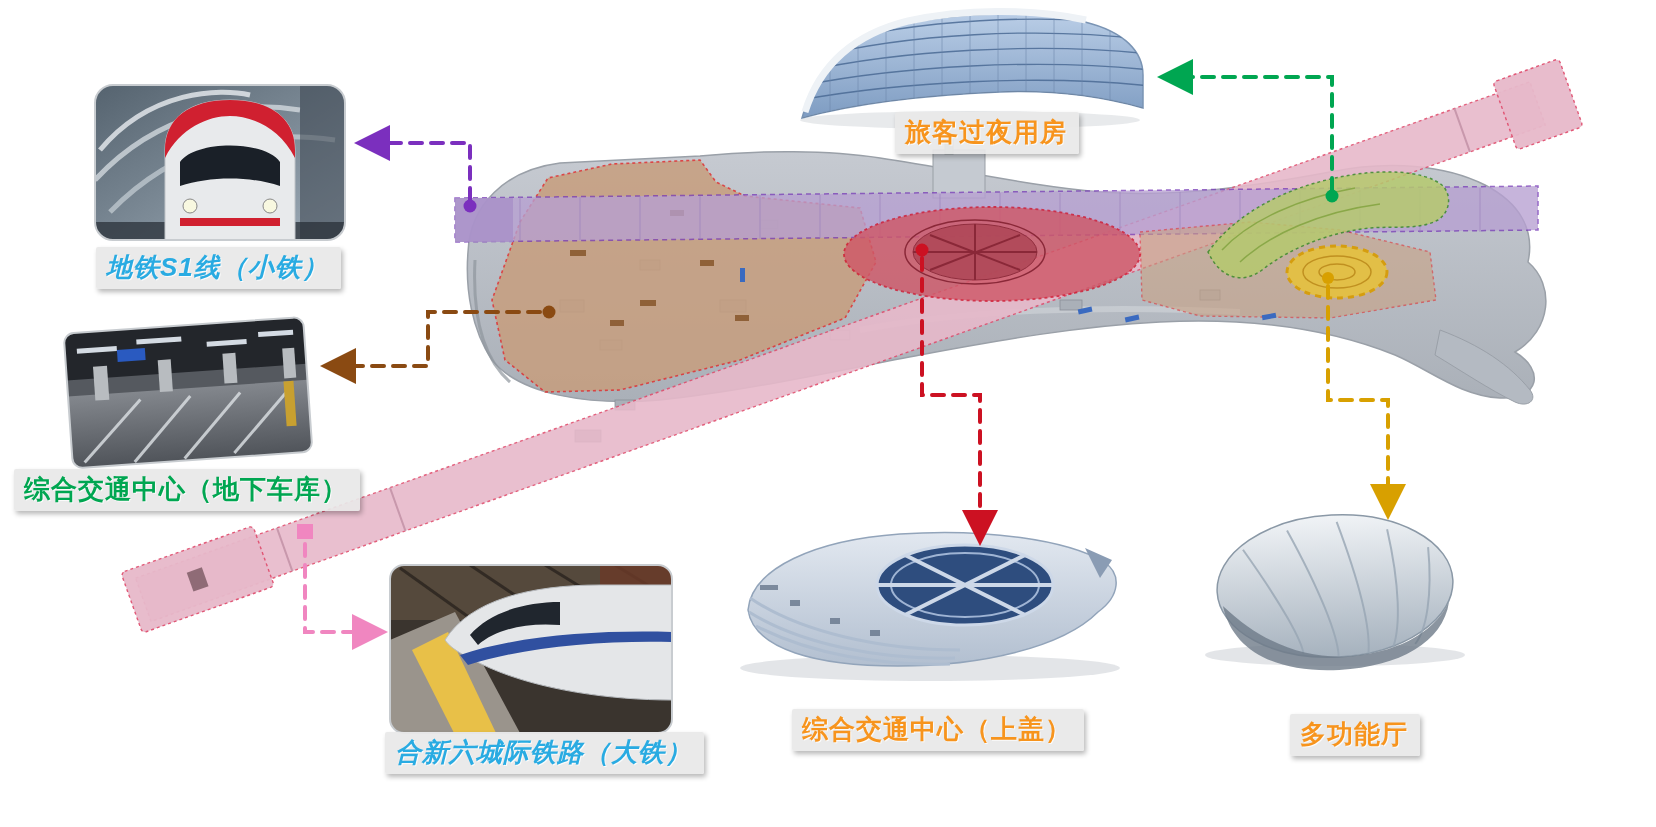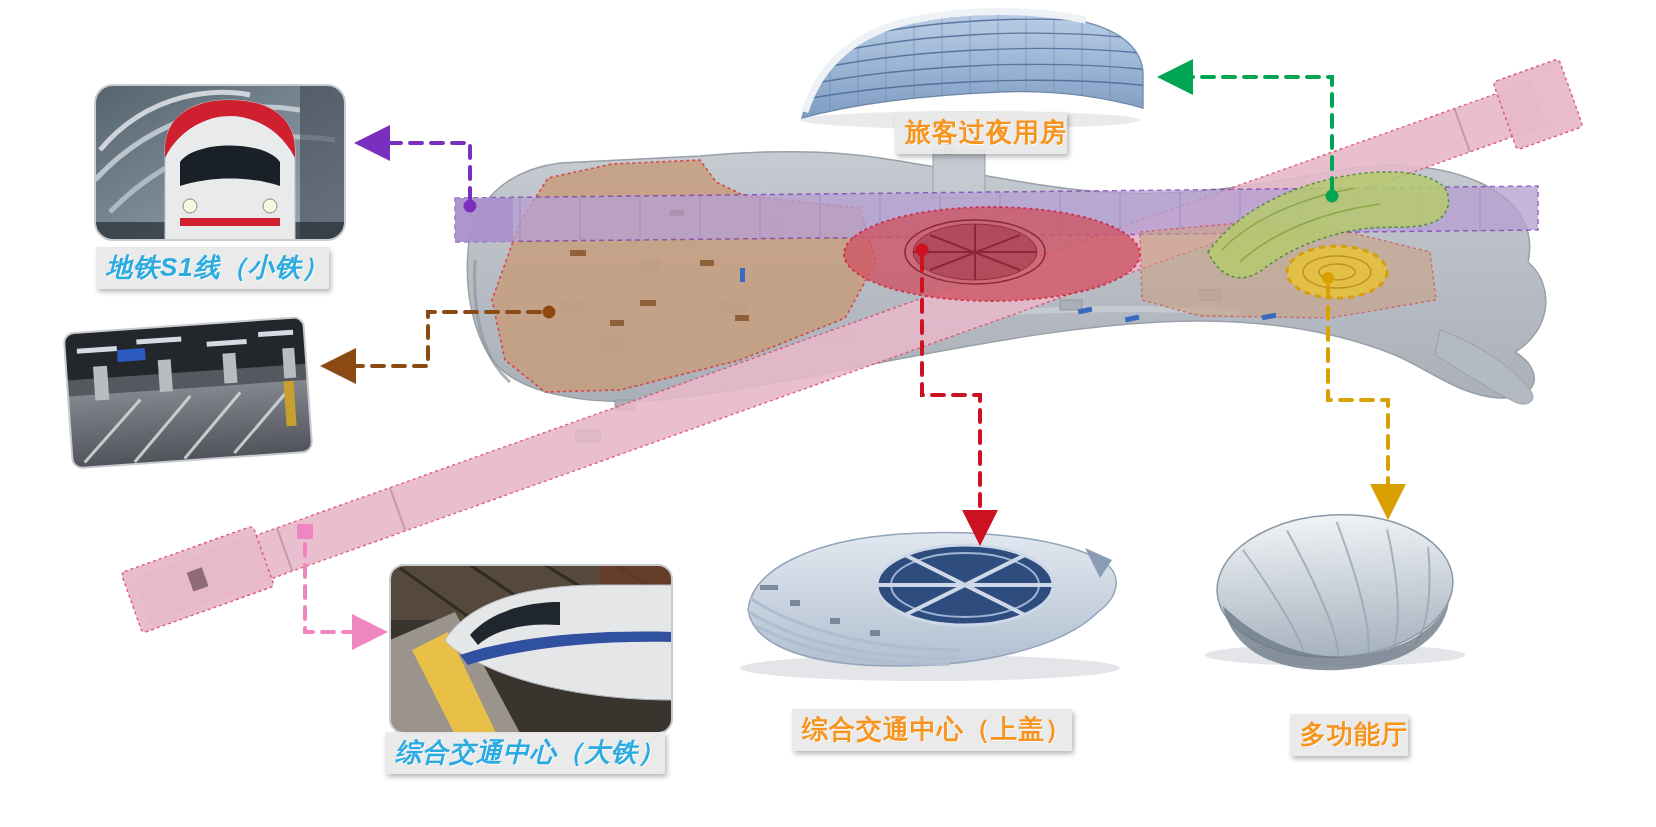--- a/index.html
+++ b/index.html
@@ -9,21 +9,21 @@
     background:#ffffff;
     overflow:hidden;
     font-family:"Liberation Sans","DejaVu Sans",sans-serif;
   }
   #art{position:absolute;left:0;top:0;}
   .callout{
     position:absolute;
     font-weight:bold;
     font-size:26px;
     letter-spacing:1px;
-    padding:3px 0 4px 10px;
+    padding:3px 12px 4px 10px;
     background:rgba(232,232,232,0.92);
     border-radius:2px;
     box-shadow:2px 3px 5px rgba(0,0,0,0.28);
     text-shadow:1px 1px 0 rgba(255,255,255,0.8);
     white-space:nowrap;
   }
   .lab-orange{color:#F7941D;}
   .lab-blue{color:#29ABE2;font-style:italic;}
   .lab-green{color:#00A651;}
 </style>
@@ -359,20 +359,21 @@
     <circle cx="1332" cy="196" r="6.5" fill="#00A651"></circle>
     <circle cx="922" cy="250" r="6.5" fill="#CC1122"></circle>
     <circle cx="1328" cy="278" r="6" fill="#D8A000"></circle>
   </g>
 </svg>
 
 <div class="callout lab-orange" style="left:895px;top:112px;">旅客过夜用房</div>
 
 <div class="callout lab-blue" style="left:96px;top:247px;">地铁S1线（小铁）</div>
 
-
-<div class="callout lab-blue" style="left:385px;top:732px;">综合交通中心（大铁）</div>
+<div class="callout lab-green" style="left:14px;top:469px;">综合交通中心（地下车库）</div>
+
+<div class="callout lab-blue" style="left:385px;top:732px;">合新六城际铁路（大铁）</div>
 
 <div class="callout lab-orange" style="left:792px;top:701px;margin-top:8px;">综合交通中心（上盖）</div>
 
 <div class="callout lab-orange" style="left:1290px;top:666px;margin-top:48px;">多功能厅</div>
 
 </div>
 
 </body></html>

